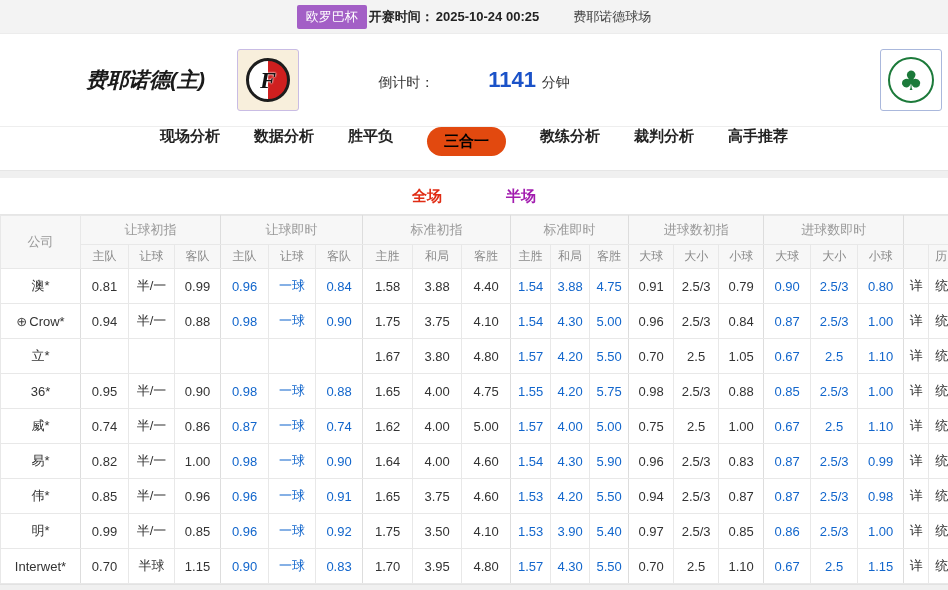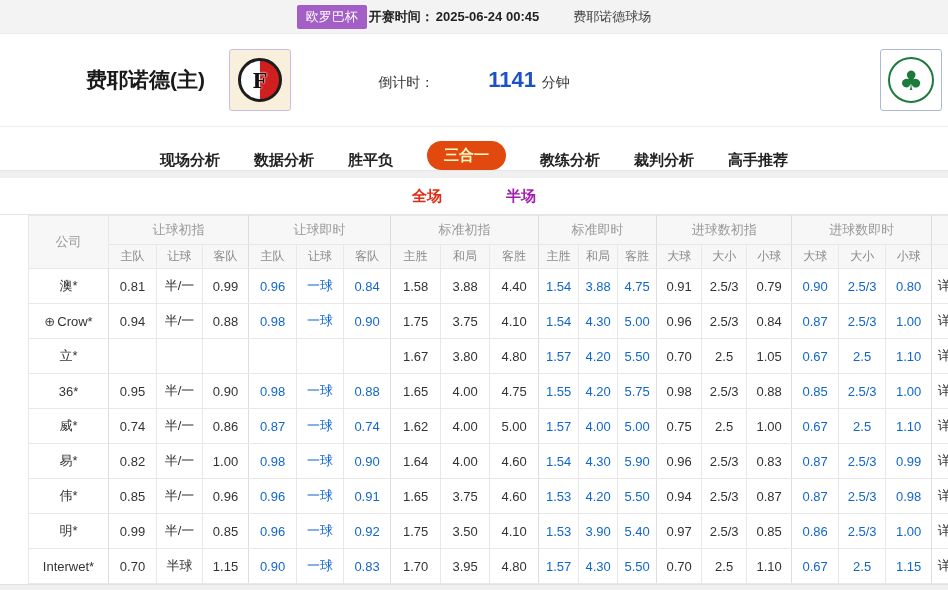--- a/index.html
+++ b/index.html
@@ -13,21 +13,21 @@
     height: 34px; background: #f3f3f3; border-bottom: 1px solid #ececec;
     display: flex; align-items: center; justify-content: center; gap: 2px;
     font-size: 13px;
   }
   .league-badge { background: #a35fc6; color: #fff; padding: 3px 9px; border-radius: 2px; font-size: 13px; }
   .start-label, .start-time { font-weight: bold; color: #222; }
   .venue { color: #444; margin-left: 32px; }
 
   
   .match-header { height: 92px; position: relative; display: flex; align-items: center; }
-  .team-block { display: flex; align-items: center; gap: 24px; }
+  .team-block { display: flex; align-items: center; gap: 32px; font-style: italic; }
   .team-block.home { margin-left: 86px; }
   .team-block.away { position: absolute; right: 6px; }
   .team-name { font-size: 21px; font-weight: bold; color: #1a1a1a; }
   .logo-box { width: 62px; height: 62px; border: 1px solid #c9bce4; display: flex; align-items: center; justify-content: center; border-radius: 3px; }
   .logo-box.fey { background: #f8efdc; }
   .logo-box.pana { background: #fff; border-color: #aab8dc; }
   .fey-circle {
     width: 44px; height: 44px; border-radius: 50%; border: 3px solid #1d1d1d;
     background: linear-gradient(90deg, #fff 0 50%, #cf1f1f 50% 100%);
     display: flex; align-items: center; justify-content: center;
@@ -35,55 +35,55 @@
   .fey-letter { font-family: "Liberation Serif", serif; font-weight: bold; font-size: 24px; color: #111; text-shadow: 0 0 2px #fff, 0 0 2px #fff; }
   .pana-circle {
     width: 46px; height: 46px; border-radius: 50%; border: 2px solid #1c7a3a;
     display: flex; align-items: center; justify-content: center;
   }
   .pana-glyph { color: #1c7a3a; font-size: 27px; line-height: 1; font-family: "DejaVu Sans", sans-serif; }
   .countdown { position: absolute; left: 50%; transform: translateX(-50%); display: flex; align-items: baseline; gap: 6px; font-size: 14px; color: #333; }
   .countdown .count { font-size: 22px; font-weight: bold; color: #1b52c8; margin-left: 48px; }
 
   
-  .nav { height: 44px; border-top: 1px solid #eee; display: flex; align-items: flex-end; justify-content: center; gap: 34px; }
+  .nav { height: 44px; border-top: 1px solid #eee; display: flex; align-items: flex-start; justify-content: center; gap: 34px; }
   .nav-tab { font-size: 15px; font-weight: bold; color: #222; cursor: pointer; white-space: nowrap; }
-  .nav-tab.active { background: #e2490f; color: #fef9c3; padding: 5px 17px; border-radius: 15px; }
+  .nav-tab.active { background: #e2490f; color: #000000; padding: 5px 17px; border-radius: 15px; }
 
   .gray-band { height: 8px; background: #f0f0f0; border-top: 1px solid #e6e6e6; }
   .bottom-band { height: 6px; background: #f0f0f0; border-top: 1px solid #e2e2e2; }
 
   
   .subtabs { height: 36px; display: flex; align-items: center; justify-content: center; gap: 64px; }
   .sub-tab { font-size: 15px; font-weight: bold; color: #a21caf; cursor: pointer; }
   .sub-tab.active { color: #e02c14; }
 
   
-  .table-wrap { width: 948px; overflow: hidden; border-top: 1px solid #e6e6e6; padding-left: 28px; }
+  .table-wrap { width: 948px; overflow: hidden; border-top: 1px solid #e6e6e6; }
   table { width: 954px; border-collapse: collapse; table-layout: fixed; font-size: 13px; }
   th, td { border: 1px solid #e8e8e8; text-align: center; padding: 0; overflow: hidden; white-space: nowrap; }
   thead th { background: #f7f7f7; font-weight: normal; }
   tr.grow th { height: 29px; font-size: 13px; color: #999; }
   tr.srow th { height: 24px; font-size: 12px; color: #8a8a8a; }
   th.company-h { color: #777; font-size: 13px; }
   th.clip-h { text-align: left; padding-left: 6px; color: #999; font-size: 13px; }
   tbody td { height: 35px; color: #333; background: #fff; }
   td.live { color: #1266cc; }
   td.company { font-size: 13px; }
   td.action { cursor: pointer; color: #333; }
   td.gsep, th.gsep { border-right-color: #ddd; }
   .globe { display: inline-block; margin-right: 2px; color: #444; font-family: "DejaVu Sans", sans-serif; }
 </style>
 </head>
 <body>
 
 <div class="topbar">
   <span class="league-badge">欧罗巴杯</span>
   <span class="start-label">开赛时间：</span>
-  <span class="start-time">2025-06-24 00:45</span>
+  <span class="start-time">2025-10-24 00:25</span>
   <span class="venue">费耶诺德球场</span>
 </div>
 
 <div class="match-header">
   <div class="team-block home">
     <span class="team-name">费耶诺德(主)</span>
     <div class="logo-box fey">
       <div class="fey-circle">
         <span class="fey-letter">F</span>
       </div>

